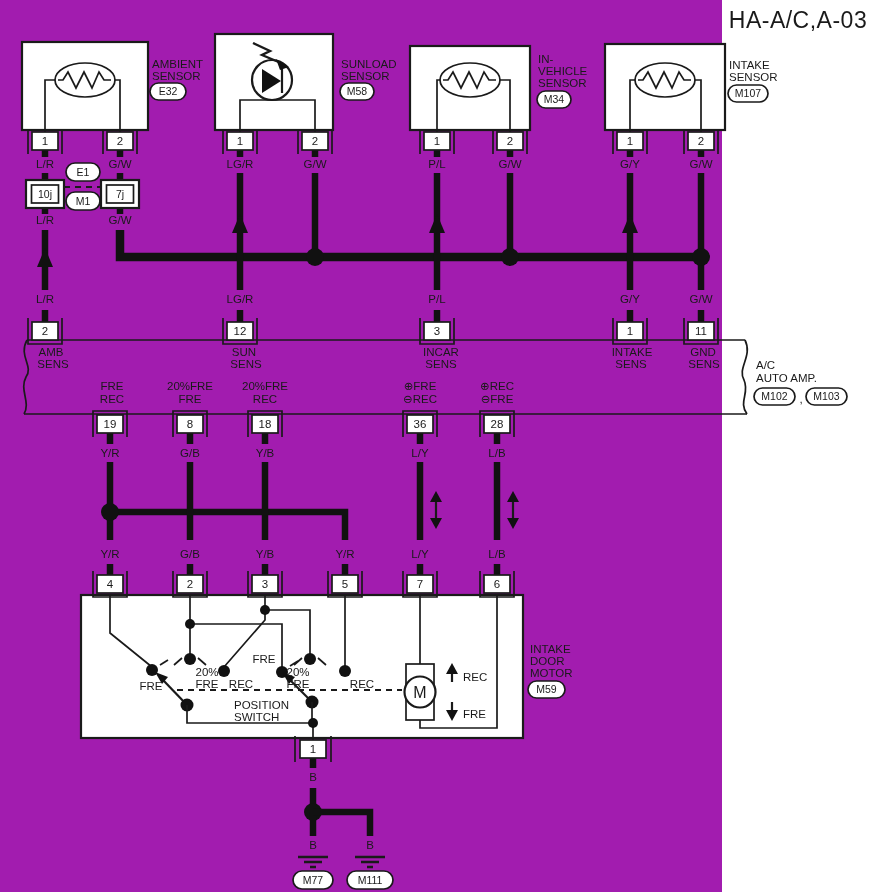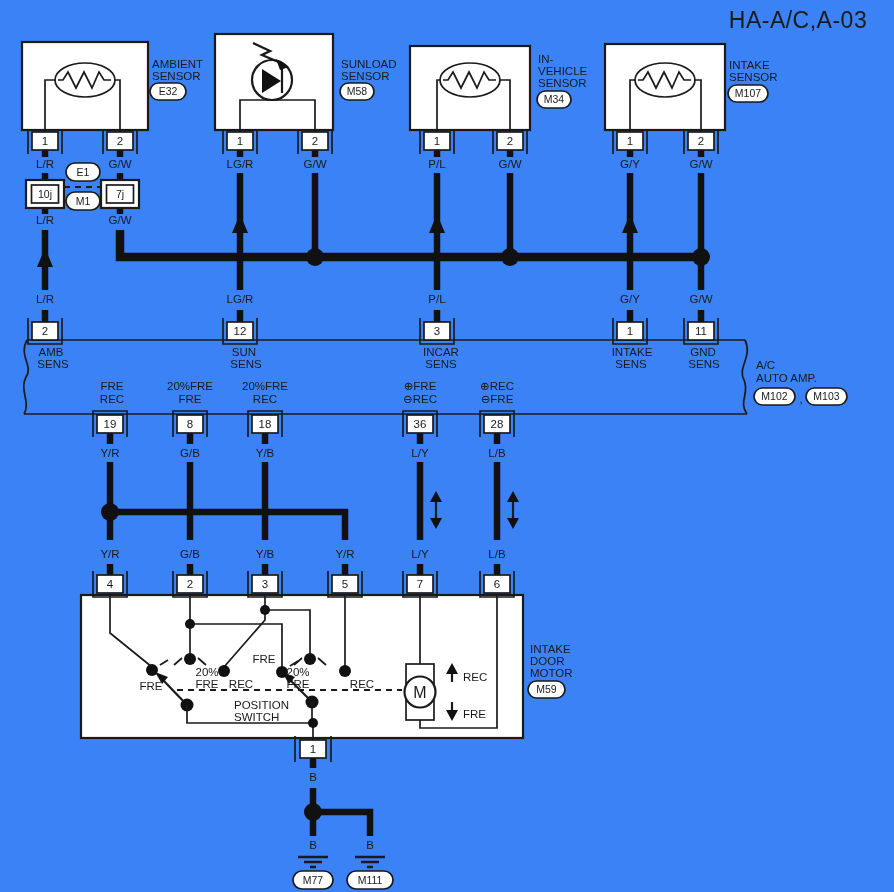--- a/index.html
+++ b/index.html
@@ -1,16 +1,16 @@
 <!DOCTYPE html>
 <html><head>
 <meta charset="utf-8">
 <style>
   html,body{margin:0;padding:0;background:#fff;}
-  .page{width:894px;height:892px;position:relative;background:#3b82f6;}
+  .page{width:722px;height:892px;position:relative;background:#a21caf;}
   svg{display:block;}
   text{fill:#1a1a1a;font-family:"Liberation Sans","DejaVu Sans",sans-serif;}
   .t11{font-size:11.5px;}
   .t10{font-size:10.5px;}
   .title{font-size:23px;letter-spacing:0.5px;}
   .mid{text-anchor:middle;}
   .thin{stroke:#1a1a1a;stroke-width:1.7;fill:none;}
   .med{stroke:#1a1a1a;stroke-width:2.2;fill:none;}
   .wire{stroke:#111;stroke-width:6.5;fill:none;}
   .bus{stroke:#111;stroke-width:8.5;fill:none;}

